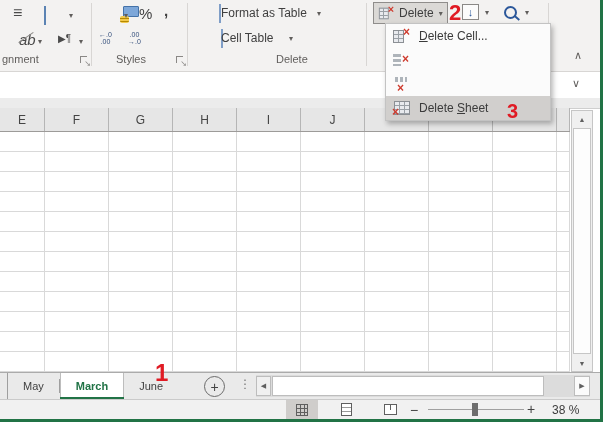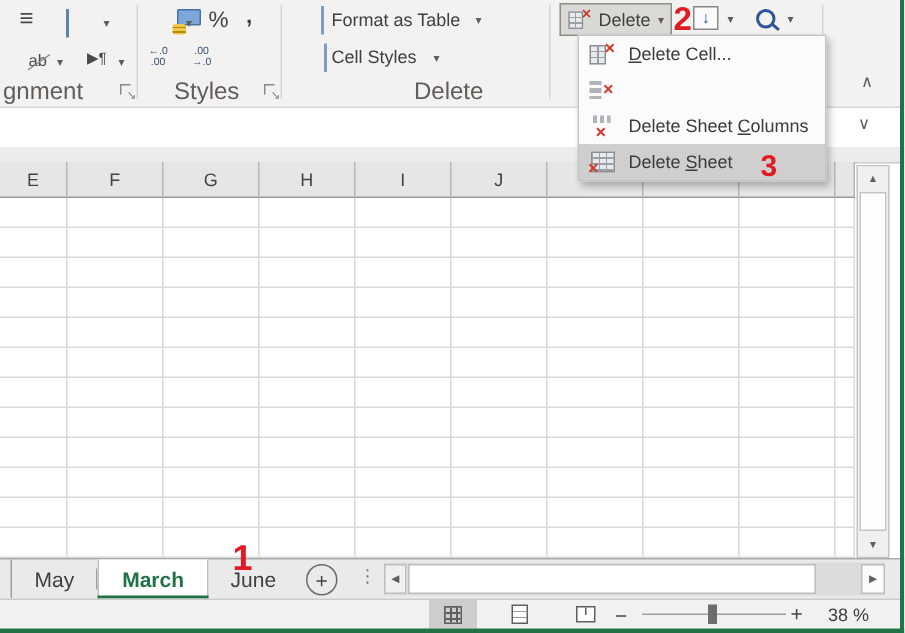--- a/index.html
+++ b/index.html
@@ -5,32 +5,32 @@
   html,body{margin:0;padding:0;background:#fff;}
   .stage{position:relative;width:603px;height:422px;overflow:hidden;
          font-family:"Liberation Sans",sans-serif;background:#fff;color:#3f3f3f;
          -webkit-font-smoothing:antialiased;}
   .abs{position:absolute;}
 
   
   .ribbon{position:absolute;left:0;top:0;width:603px;height:71px;background:#f3f2f1;
           border-bottom:1px solid #d8d6d4;z-index:4;}
   .vsep{position:absolute;top:3px;height:63px;width:1px;background:#d8d6d4;}
-  .grp-label{position:absolute;top:53px;font-size:16px;color:#605e5c;}
+  .grp-label{position:absolute;top:53px;font-size:11px;color:#605e5c;}
   .launcher{position:absolute;width:10px;height:10px;}
   .launcher::before{content:"";position:absolute;left:0;top:0;width:6px;height:6px;
           border-top:1px solid #8a8886;border-left:1px solid #8a8886;}
   .launcher .lnch-arrow{position:absolute;right:-1px;bottom:-2px;font-size:8px;color:#8a8886;line-height:8px;}
   .rbtn-caret{font-size:8px;color:#605e5c;}
   .ribbon-ic-text{font-size:15px;color:#3f3f3f;}
 
   .align-lines{font-size:16px;color:#4a4a4a;line-height:16px;}
   .merge-ic{width:19px;height:13px;border:1px solid #5b83b3;background:#eef3fa;position:relative;}
   .merge-ic::after{content:"";position:absolute;left:2px;right:2px;top:5px;height:2px;background:#5b83b3;}
-  .orient-ic{font-size:11px;color:#4a4a4a;position:relative;}
+  .orient-ic{font-size:15px;font-style:italic;color:#4a4a4a;position:relative;}
   .orient-ic::after{content:"";position:absolute;left:-2px;top:6px;width:18px;height:1px;
           background:#8a8886;transform:rotate(-35deg);}
   .textdir-ic{font-size:10px;color:#4a4a4a;}
   .acct-ic{width:17px;height:13px;position:relative;}
   .acct-ic .card{position:absolute;left:3px;top:0;width:14px;height:9px;background:#7da7d9;
           border:1px solid #4472a8;border-radius:1px;}
   .acct-ic .coins{position:absolute;left:0;bottom:0;width:9px;height:7px;
           background:repeating-linear-gradient(to bottom,#f2c94c 0 2px,#b58900 2px 3px);border-radius:2px;}
   .mini2{display:flex;flex-direction:column;font-size:7px;line-height:7px;color:#35507c;text-align:center;}
   .tbl-ic{width:16px;height:13px;border:1px solid #7f9ec7;background:
@@ -91,21 +91,21 @@
   .vsb .up{left:0;top:0;width:20px;height:16px;}
   .vsb .down{left:0;bottom:0;width:20px;height:16px;}
   .vsb-thumb{position:absolute;left:1px;top:17px;width:18px;height:226px;background:#fdfdfd;
        border:1px solid #c6c6c6;box-sizing:border-box;}
 
   
   .tabbar{position:absolute;left:0;top:372px;width:603px;height:27px;background:#eaeaea;
        border-top:1px solid #ababab;box-sizing:border-box;z-index:3;}
   .tabs{position:absolute;left:0;top:0;height:26px;display:flex;align-items:stretch;}
   .tab-sliver{width:7px;border-right:1px solid #9f9f9f;}
-  .tab{display:flex;align-items:center;padding:0 15px;font-size:14px;color:#3f3f3f;position:relative;}
+  .tab{display:flex;align-items:center;padding:0 15px;font-size:11px;color:#3f3f3f;position:relative;}
   .tab-sep{width:1px;background:#9f9f9f;margin:6px 0;}
   .tab.active{background:#fff;border-left:1px solid #bdbdbd;border-right:1px solid #bdbdbd;
        color:#217346;font-weight:700;}
   .tab.active::after{content:"";position:absolute;left:-1px;right:-1px;bottom:-1px;height:3px;background:#217346;}
   .plus-btn{position:absolute;left:204px;top:3px;width:19px;height:19px;border:1px solid #6b6b6b;
        border-radius:50%;display:flex;align-items:center;justify-content:center;
        font-size:14px;color:#444;line-height:1;}
   .vdots{position:absolute;left:239px;top:4px;font-size:12px;color:#767676;}
   .hsb-track{position:absolute;left:256px;top:2px;width:334px;height:22px;background:#dcdcdc;}
   .hsb-left{left:0;top:1px;width:15px;height:20px;border:1px solid #bdbdbd;box-sizing:border-box;}
@@ -185,21 +185,21 @@
     <span class="grp-label" style="left:116px">Styles</span>
     <span class="launcher abs" style="left:176px;top:56px">
         <span class="lnch-arrow">↘</span>
       </span>
 
     
     <span class="abs tbl-ic" style="left:200px;top:5px"></span>
     <span class="abs rib-txt" style="left:221px;top:6px">Format as Table</span>
     <span class="abs rbtn-caret" style="left:317px;top:9px">▾</span>
     <span class="abs tbl-ic" style="left:200px;top:30px"></span>
-    <span class="abs rib-txt" style="left:221px;top:31px">Cell Styles</span>
+    <span class="abs rib-txt" style="left:221px;top:31px">Cell Table</span>
     <span class="abs rbtn-caret" style="left:289px;top:34px">▾</span>
     <span class="grp-label" style="left:276px">Delete</span>
 
     
     <div class="fill-btn">
       <span class="fill-box">↓</span>
       <span class="rbtn-caret" style="margin-left:6px">▾</span>
     </div>
     <div class="abs" style="left:504px;top:6px;display:flex;align-items:center">
       <span class="magnifier"></span>
@@ -339,21 +339,20 @@
         <span class="xgrid mi-icon delete-sheet-rows-icon">
           <span class="gbase"></span>
           <b class="gx">×</b>
         </span>
       </div>
       <div class="menu-item">
         <span class="xgrid mi-icon delete-sheet-columns-icon">
           <span class="gbase"></span>
           <b class="gx">×</b>
         </span>
-        <span class="mi-label"><span>Delete Sheet </span><span class="ukey">C</span><span>olumns</span></span>
       </div>
       <div class="menu-item highlighted">
         <span class="xgrid mi-icon delete-sheet-icon">
           <span class="gbase"></span>
           <b class="gx">×</b>
         </span>
         <span class="mi-label"><span>Delete </span><span class="ukey">S</span><span>heet</span></span>
       </div>
     </div>
 

